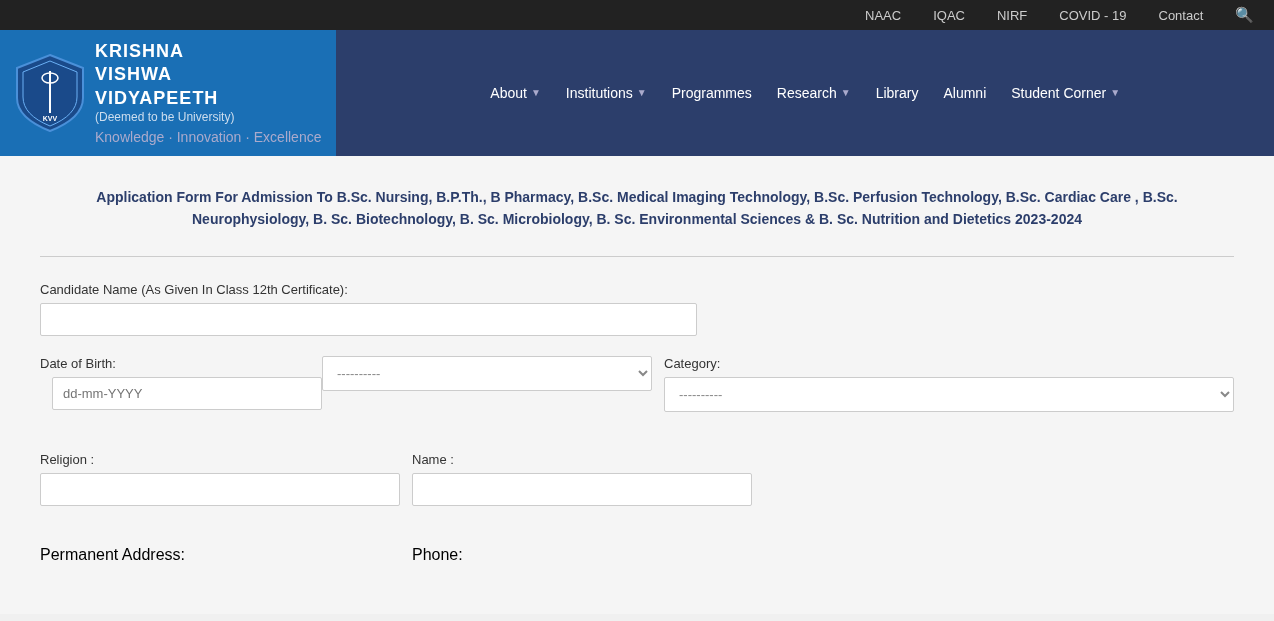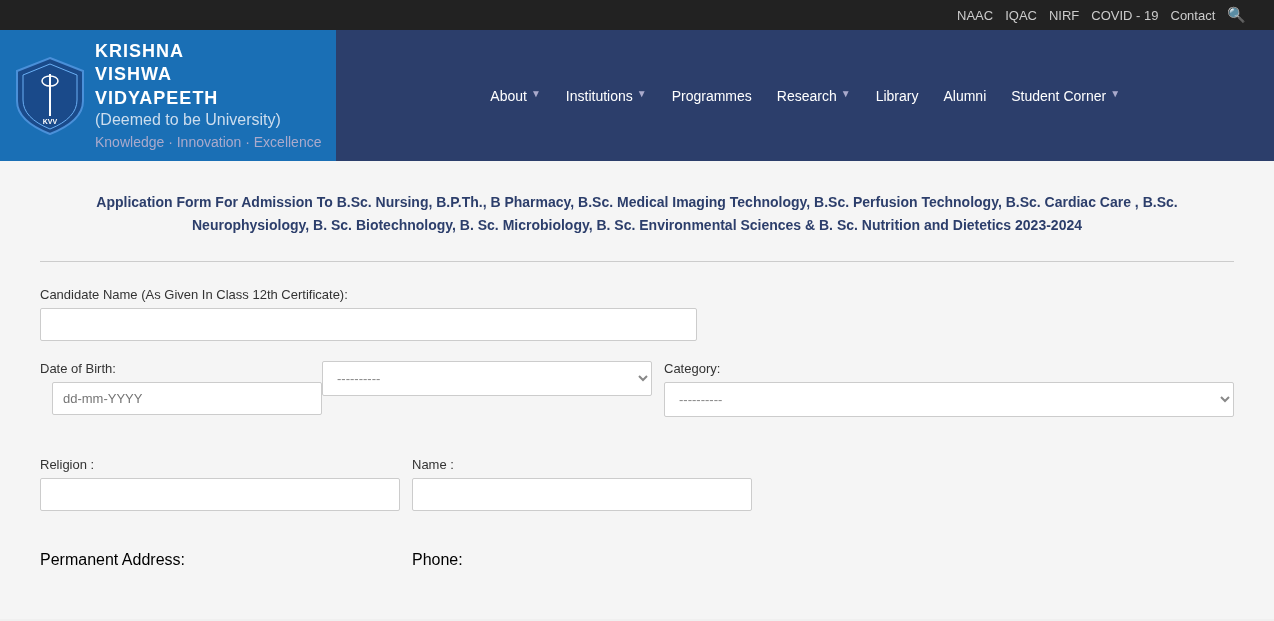--- a/index.html
+++ b/index.html
@@ -4,22 +4,22 @@
   <style>
     * { box-sizing: border-box; margin: 0; padding: 0; }
     body { font-family: Arial, sans-serif; background: #f0f0f0; }
 
     
     .top-bar {
       background: #222;
       display: flex;
       justify-content: flex-end;
       align-items: center;
-      padding: 6px 28px;
-      gap: 12px;
+      padding: 6px 20px;
+      gap: 32px;
     }
     .top-bar a {
       color: #ccc;
       text-decoration: none;
       font-size: 13px;
     }
     .search-icon-top {
       color: #ccc;
       font-size: 15px;
       cursor: pointer;
@@ -47,21 +47,21 @@
     .logo-text {
       color: white;
       line-height: 1.3;
     }
     .logo-text .kvv-main {
       font-size: 18px;
       font-weight: bold;
       letter-spacing: 1px;
     }
     .logo-text .kvv-sub {
-      font-size: 16px;
+      font-size: 12px;
       color: #cde;
     }
     .logo-text .kvv-tagline {
       font-size: 14px;
       color: #aac;
       margin-top: 2px;
     }
 
     
     .nav-area {
@@ -75,21 +75,21 @@
       display: flex;
       gap: 5px;
       list-style: none;
     }
     .nav-menu li a {
       color: #fff;
       text-decoration: none;
       font-size: 14px;
       padding: 6px 10px;
       display: flex;
-      align-items: flex-start;
+      align-items: center;
       gap: 4px;
       white-space: nowrap;
     }
     .chevron { font-size: 10px; color: #aac; }
 
     
     .main-content {
       background: #f5f5f5;
       padding: 30px 40px;
     }

